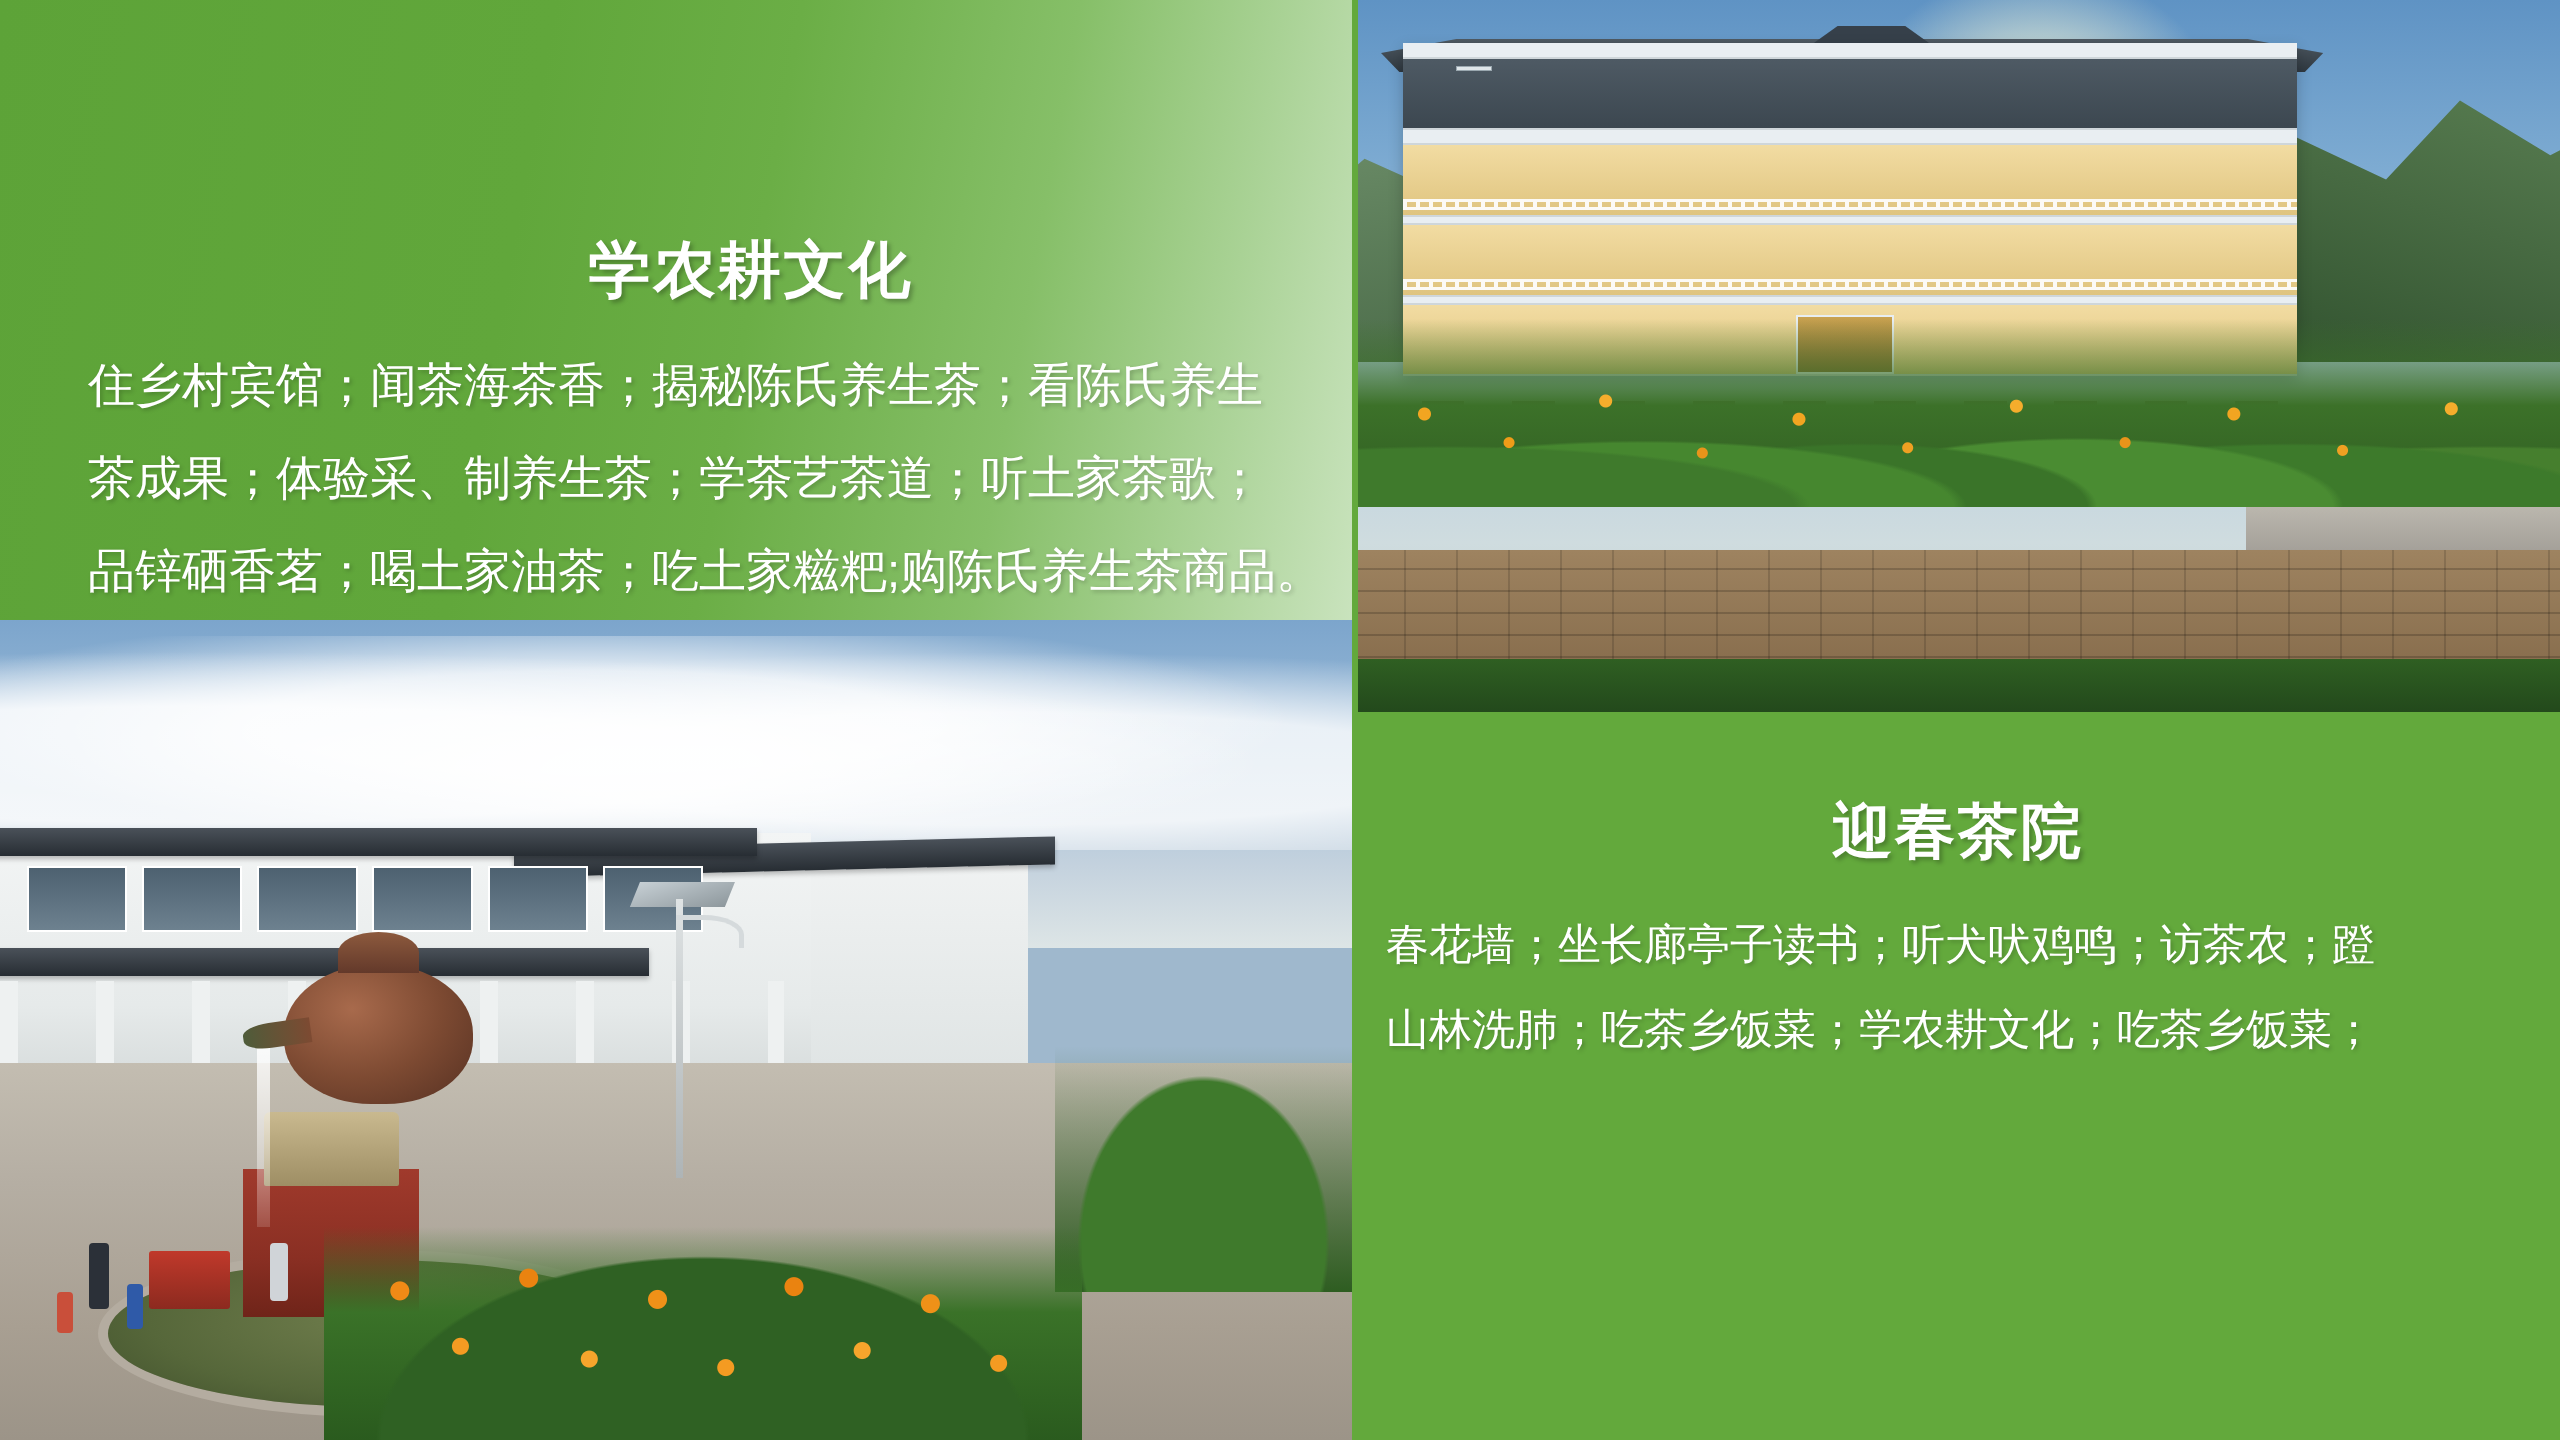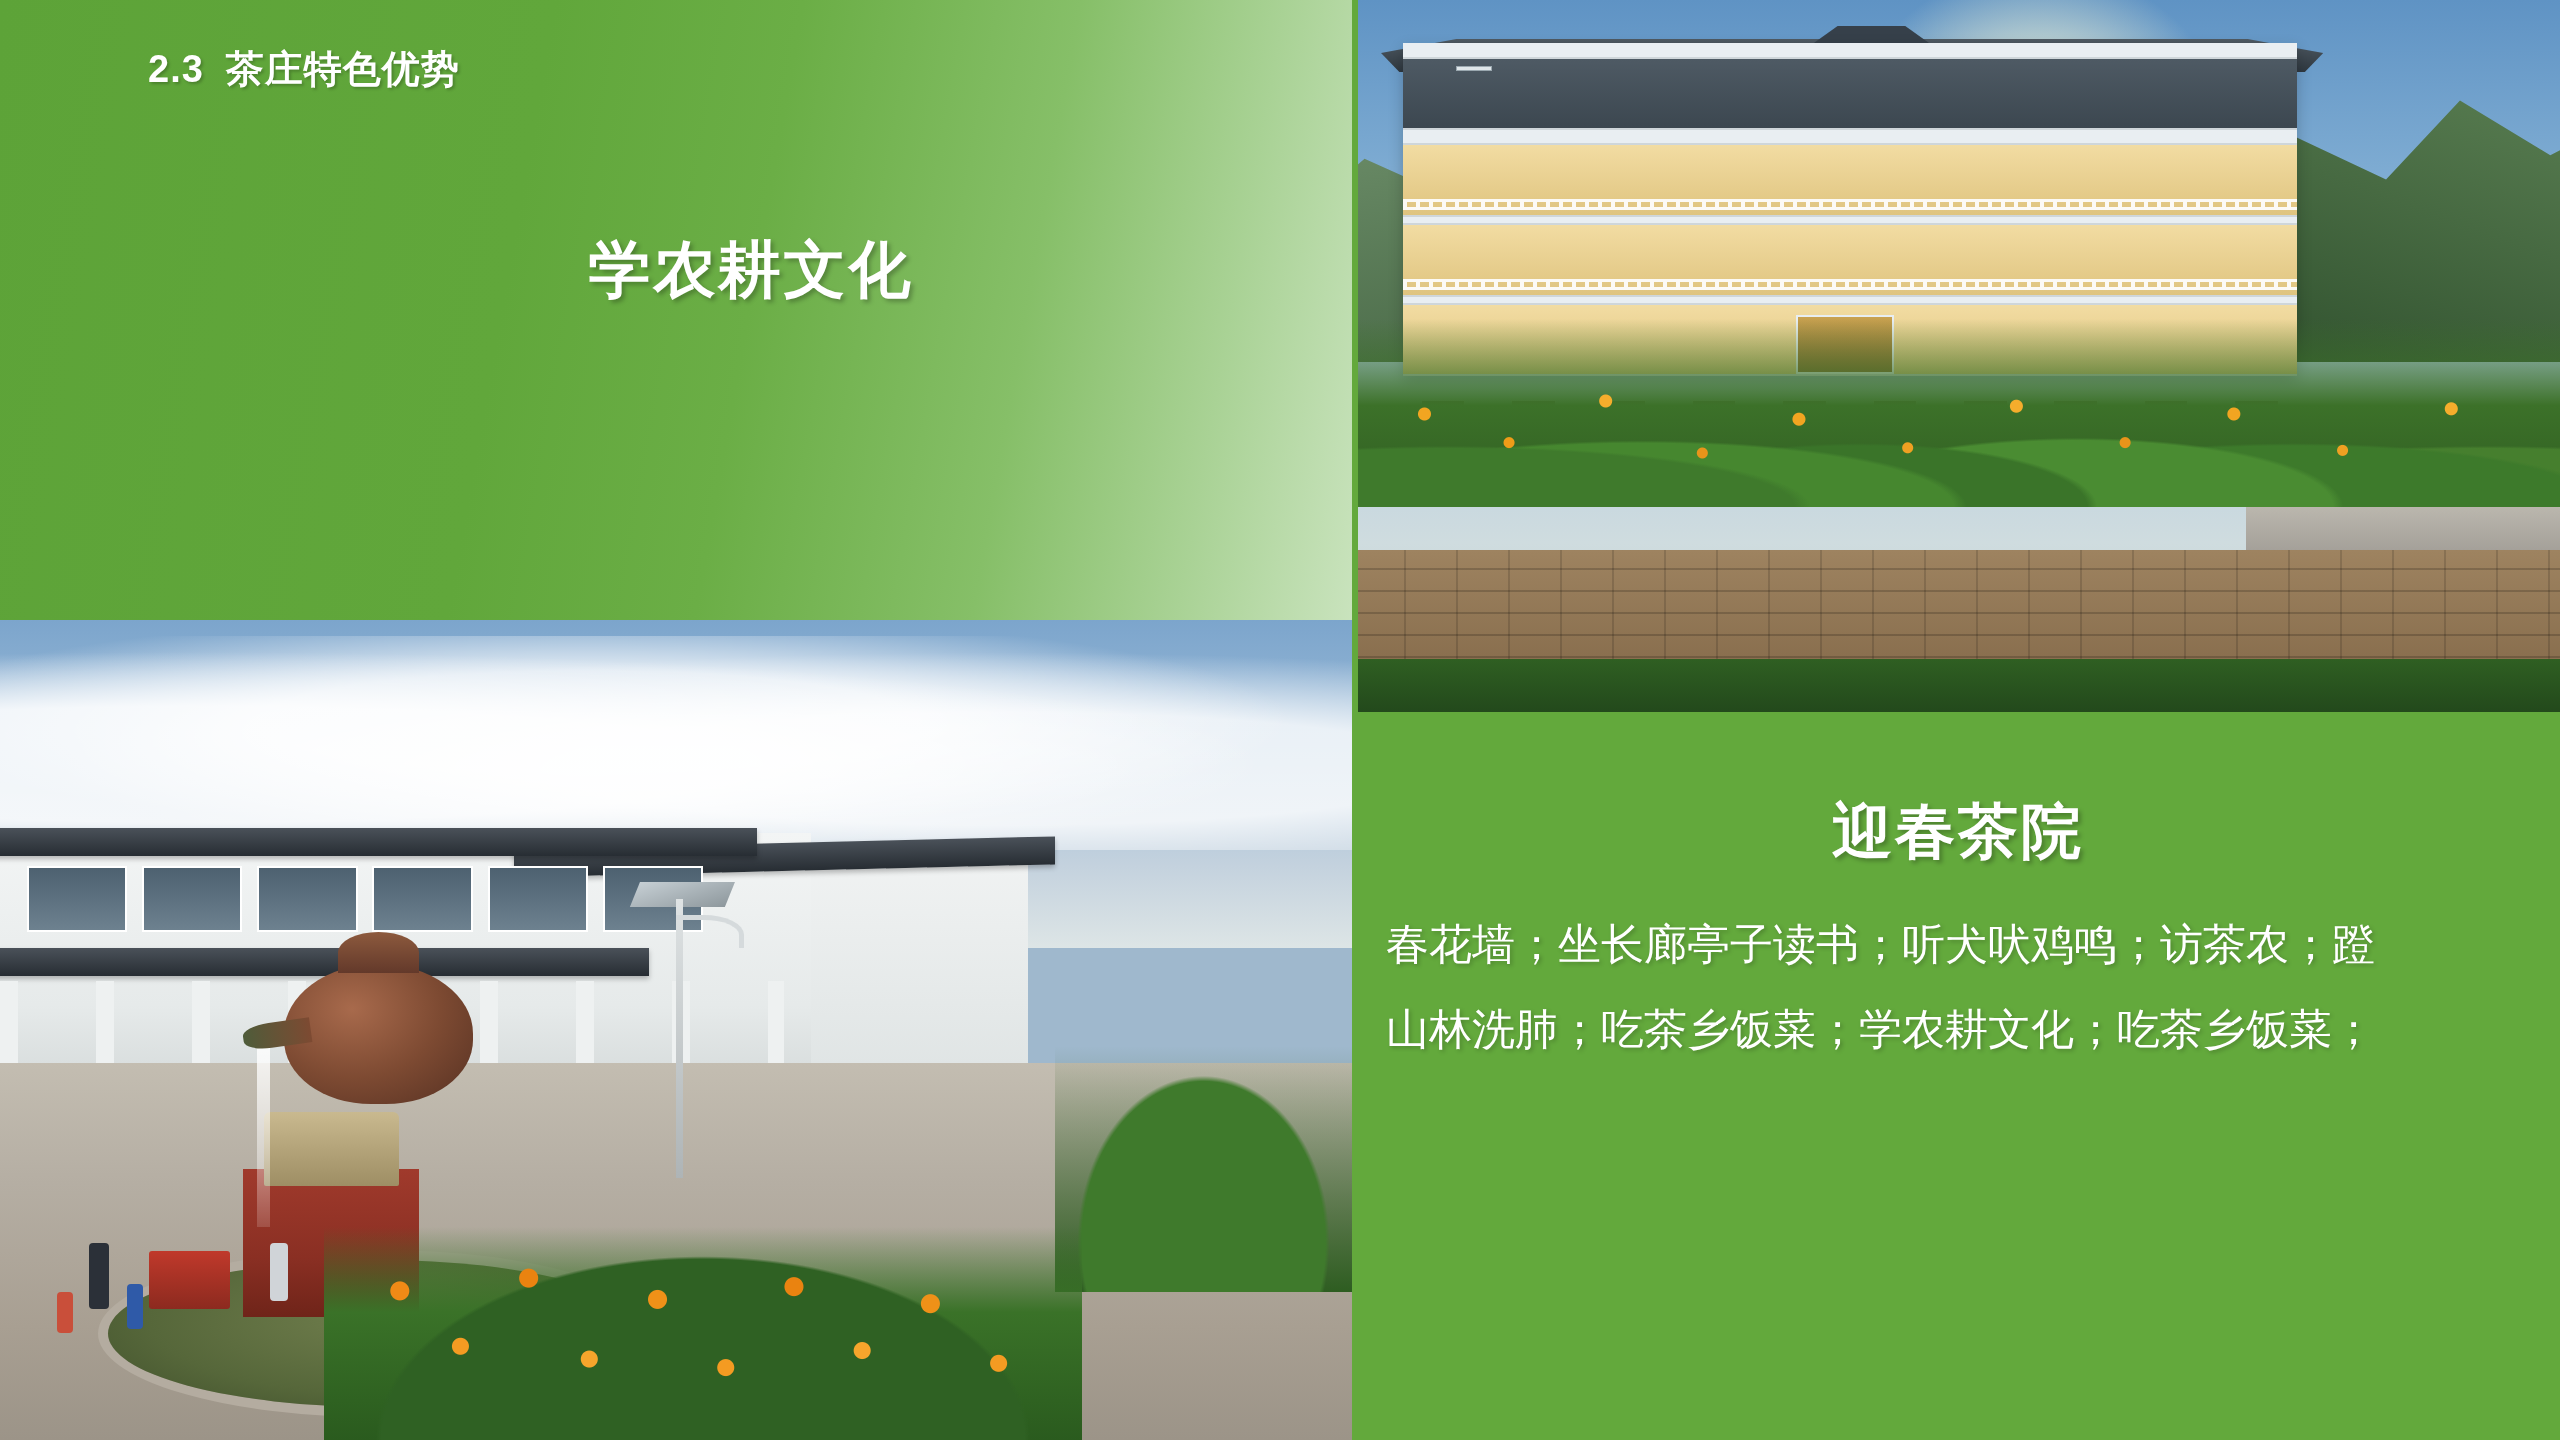--- a/index.html
+++ b/index.html
@@ -444,26 +444,28 @@
     <div class="ph2-bush-r"></div>
     <div class="ph2-vehicle"></div>
     <div class="ph2-person p1"></div>
     <div class="ph2-person p2"></div>
     <div class="ph2-person p3"></div>
     <div class="ph2-person p4"></div>
     <div class="ph2-flowerbed"></div>
   </div>
 
   <div class="panel-left">
-    <div class="section-label">
-      <span class="num">2.3</span><span>茶庄特色优势</span>
+
+    <div class="panel-left-title">学农耕文化</div>
+
+    <div class="panel-left-body">
+      <span class="ln">住乡村宾馆；闻茶海茶香；揭秘陈氏养生茶；看陈氏养生</span>
+      <span class="ln">茶成果；体验采、制养生茶；学茶艺茶道；听土家茶歌；</span>
+      <span class="ln">品锌硒香茗；喝土家油茶；吃土家糍粑;购陈氏养生茶商品。</span>
     </div>
-
-    <div class="panel-left-title">学农耕文化</div>
-
   </div>
 
   <div class="panel-right">
     <div class="panel-right-title">迎春茶院</div>
     <div class="panel-right-body">
       <span class="ln">春花墙；坐长廊亭子读书；听犬吠鸡鸣；访茶农；蹬</span>
       <span class="ln">山林洗肺；吃茶乡饭菜；学农耕文化；吃茶乡饭菜；</span>
     </div>
   </div>
 

